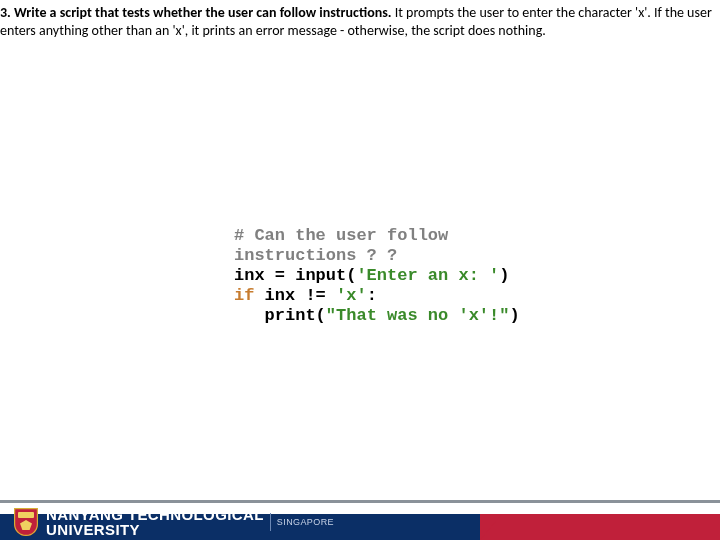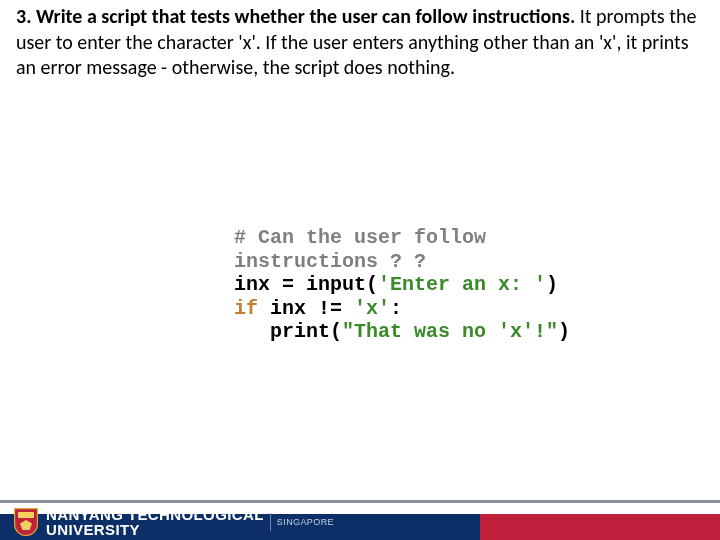--- a/index.html
+++ b/index.html
@@ -6,33 +6,33 @@
   html, body { width: 720px; height: 540px; overflow: hidden; background: #fff; font-family: Calibri, Arial, sans-serif; }
   .slide {
     position: relative;
     width: 720px;
     height: 540px;
     background: #fff;
   }
   .question {
     position: absolute;
     top: 4px;
-    left: 16px;
+    left: 0;
     right: 8px;
-    font-size: 20px;
+    font-size: 14px;
     line-height: 1.28;
     color: #000;
   }
   .question .bold { font-weight: 700; }
   .code-block {
     position: absolute;
     top: 226px;
     left: 234px;
     font-family: "Courier New", Courier, monospace;
-    font-size: 20px;
+    font-size: 17px;
     font-weight: bold;
     line-height: 1.18;
     white-space: pre;
   }
   .c-comment { color: #808080; }
   .c-plain   { color: #000; }
   .c-kw      { color: #c77c2f; }
   .c-str     { color: #3a8a2a; }
 
   .footer {

